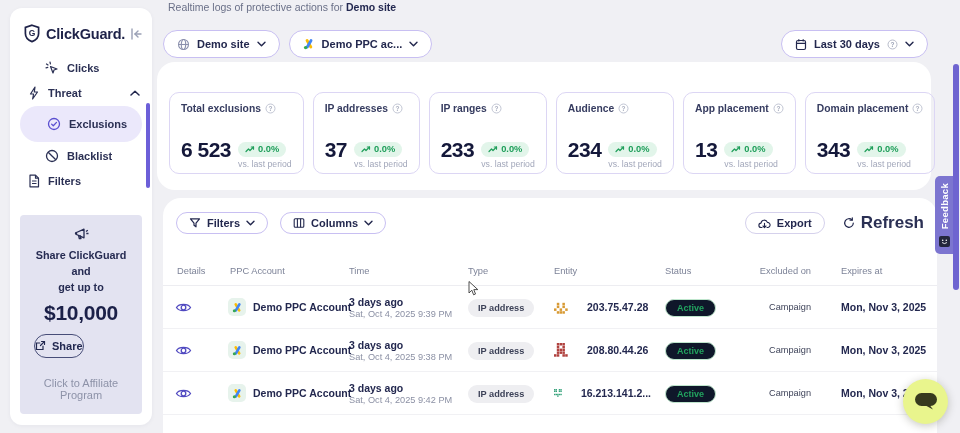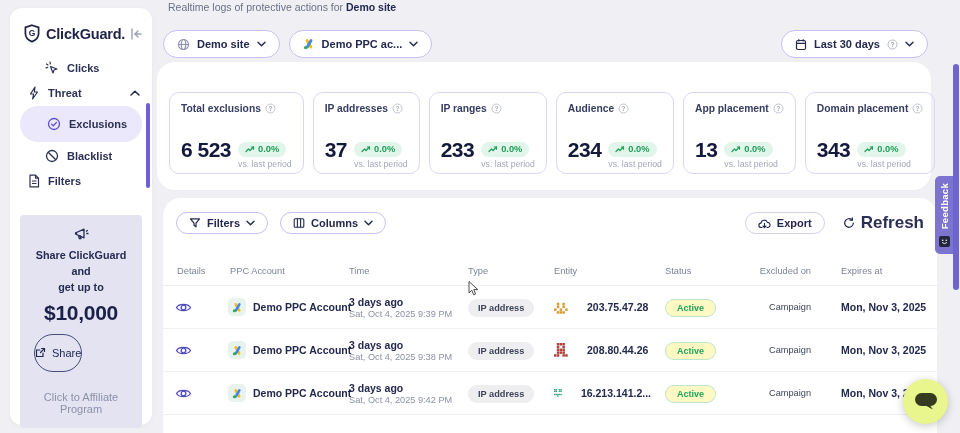--- a/index.html
+++ b/index.html
@@ -16,21 +16,21 @@
   .nav{margin-top:12px}
   .nav-item{display:flex;align-items:center;gap:8px;height:25px;padding:0 12px 0 18px;font-size:11px;font-weight:600;color:#2b3054;cursor:pointer}
   .nav-item.indent{padding-left:35px}
   .nav-item.active{background:#ebe8fb;border-radius:999px;margin:1px 10px;padding-left:27px;height:36px}
   .nav-chev{margin-left:auto}
   .side-scroll{position:absolute;right:2px;top:95px;width:4px;height:85px;background:#6c5fd8;border-radius:2px}
   .promo{margin:22px 10px 0;background:#e3e3f1;border-radius:4px;padding:11px 8px 13px;text-align:center}
   .promo-icon{display:flex;justify-content:center;margin-bottom:5px}
   .promo-text{font-size:10.8px;font-weight:700;color:#262b52;line-height:1.5}
   .promo-amount{font-size:21px;font-weight:800;color:#1b2048;margin:5px 0 9px;letter-spacing:-.3px}
-  .share-btn{display:flex;align-items:center;justify-content:center;gap:6px;border:1px solid #474d78;border-radius:999px;height:38px;margin:0 6px;font-size:11px;font-weight:400;color:#222850;background:transparent;cursor:pointer}
+  .share-btn{display:flex;align-items:center;justify-content:center;gap:6px;border:1px solid #474d78;border-radius:999px;height:24px;margin:0 6px;font-size:11px;font-weight:700;color:#222850;background:transparent;cursor:pointer}
   .affiliate{font-size:11px;color:#8d92a8;margin-top:19px}
   .settings-row{display:flex;align-items:center;gap:3px;padding:0 14px;margin-top:21px;font-size:11.5px;font-weight:600;color:#2b3054;cursor:pointer}
 
   
   .page-title{position:absolute;left:168px;top:1px;font-size:10.5px;color:#6a7088}
   .page-title b{color:#232850;font-weight:700}
   .selectors{position:absolute;left:163px;top:30px;display:flex;gap:9px}
   .pill{display:inline-flex;align-items:center;gap:7px;height:28px;padding:0 13px;border:1px solid #c8bff2;border-radius:999px;background:#fff;font-size:11px;font-weight:600;color:#23284e;cursor:pointer;white-space:nowrap}
   .date-pill{position:absolute;top:30px;right:32px}
 
@@ -60,21 +60,21 @@
   .c-details{padding-left:12px}
   .c-account{display:flex;align-items:center;gap:7px;padding-left:12px;font-size:10.5px;font-weight:700;color:#23284f;white-space:nowrap}
   .ads-chip{width:18px;height:18px;border-radius:5px;background:#e7f3ec;display:flex;align-items:center;justify-content:center;flex:none}
   .c-time{padding-left:14px}
   .t-rel{font-size:10.5px;font-weight:700;color:#23284f}
   .t-abs{font-size:9.2px;color:#8b90a4;margin-top:1px;white-space:nowrap}
   .c-type{padding-left:14px}
   .type-badge{display:inline-block;background:#eeeef1;border-radius:999px;padding:4px 10px;font-size:9.2px;font-weight:600;color:#3d4258}
   .c-entity{display:flex;align-items:center;gap:19px;padding-left:14px;font-size:10.5px;font-weight:700;color:#23284f;white-space:nowrap}
   .c-status{padding-left:14px}
-  .status-badge{display:inline-block;border:1px solid #bfe6cd;background:#fef9c3;color:#22a35f;border-radius:999px;padding:3px 11px;font-size:9px;font-weight:700}
+  .status-badge{display:inline-block;border:1px solid #bfe6cd;background:#0f172a;color:#22a35f;border-radius:999px;padding:3px 11px;font-size:9px;font-weight:700}
   .c-excl{text-align:right;font-size:9.2px;color:#3d4258}
   .c-exp{padding-left:30px;font-size:10.5px;font-weight:600;color:#23284f;white-space:nowrap}
   .trow.partial .pw{visibility:hidden}
 
   
   .feedback-tab{position:absolute;left:935px;top:176px;width:19px;height:78px;background:#7c75d0;border-radius:5px 0 0 5px;display:flex;flex-direction:column;align-items:center;justify-content:center;cursor:pointer}
   .fb-text{writing-mode:vertical-rl;transform:rotate(180deg);color:#fff;font-size:9.5px;font-weight:600;letter-spacing:.3px}
   .fb-icon{margin-top:6px}
   .scroll-thumb{position:absolute;left:953px;top:64px;width:6px;height:226px;background:#6e64d0;border-radius:3px;cursor:pointer}
   .chat-bubble{position:absolute;left:903px;top:379px;width:45px;height:45px;border-radius:50%;background:#e9f58d;display:flex;align-items:center;justify-content:center;box-shadow:0 2px 8px rgba(40,40,20,.25);cursor:pointer}

